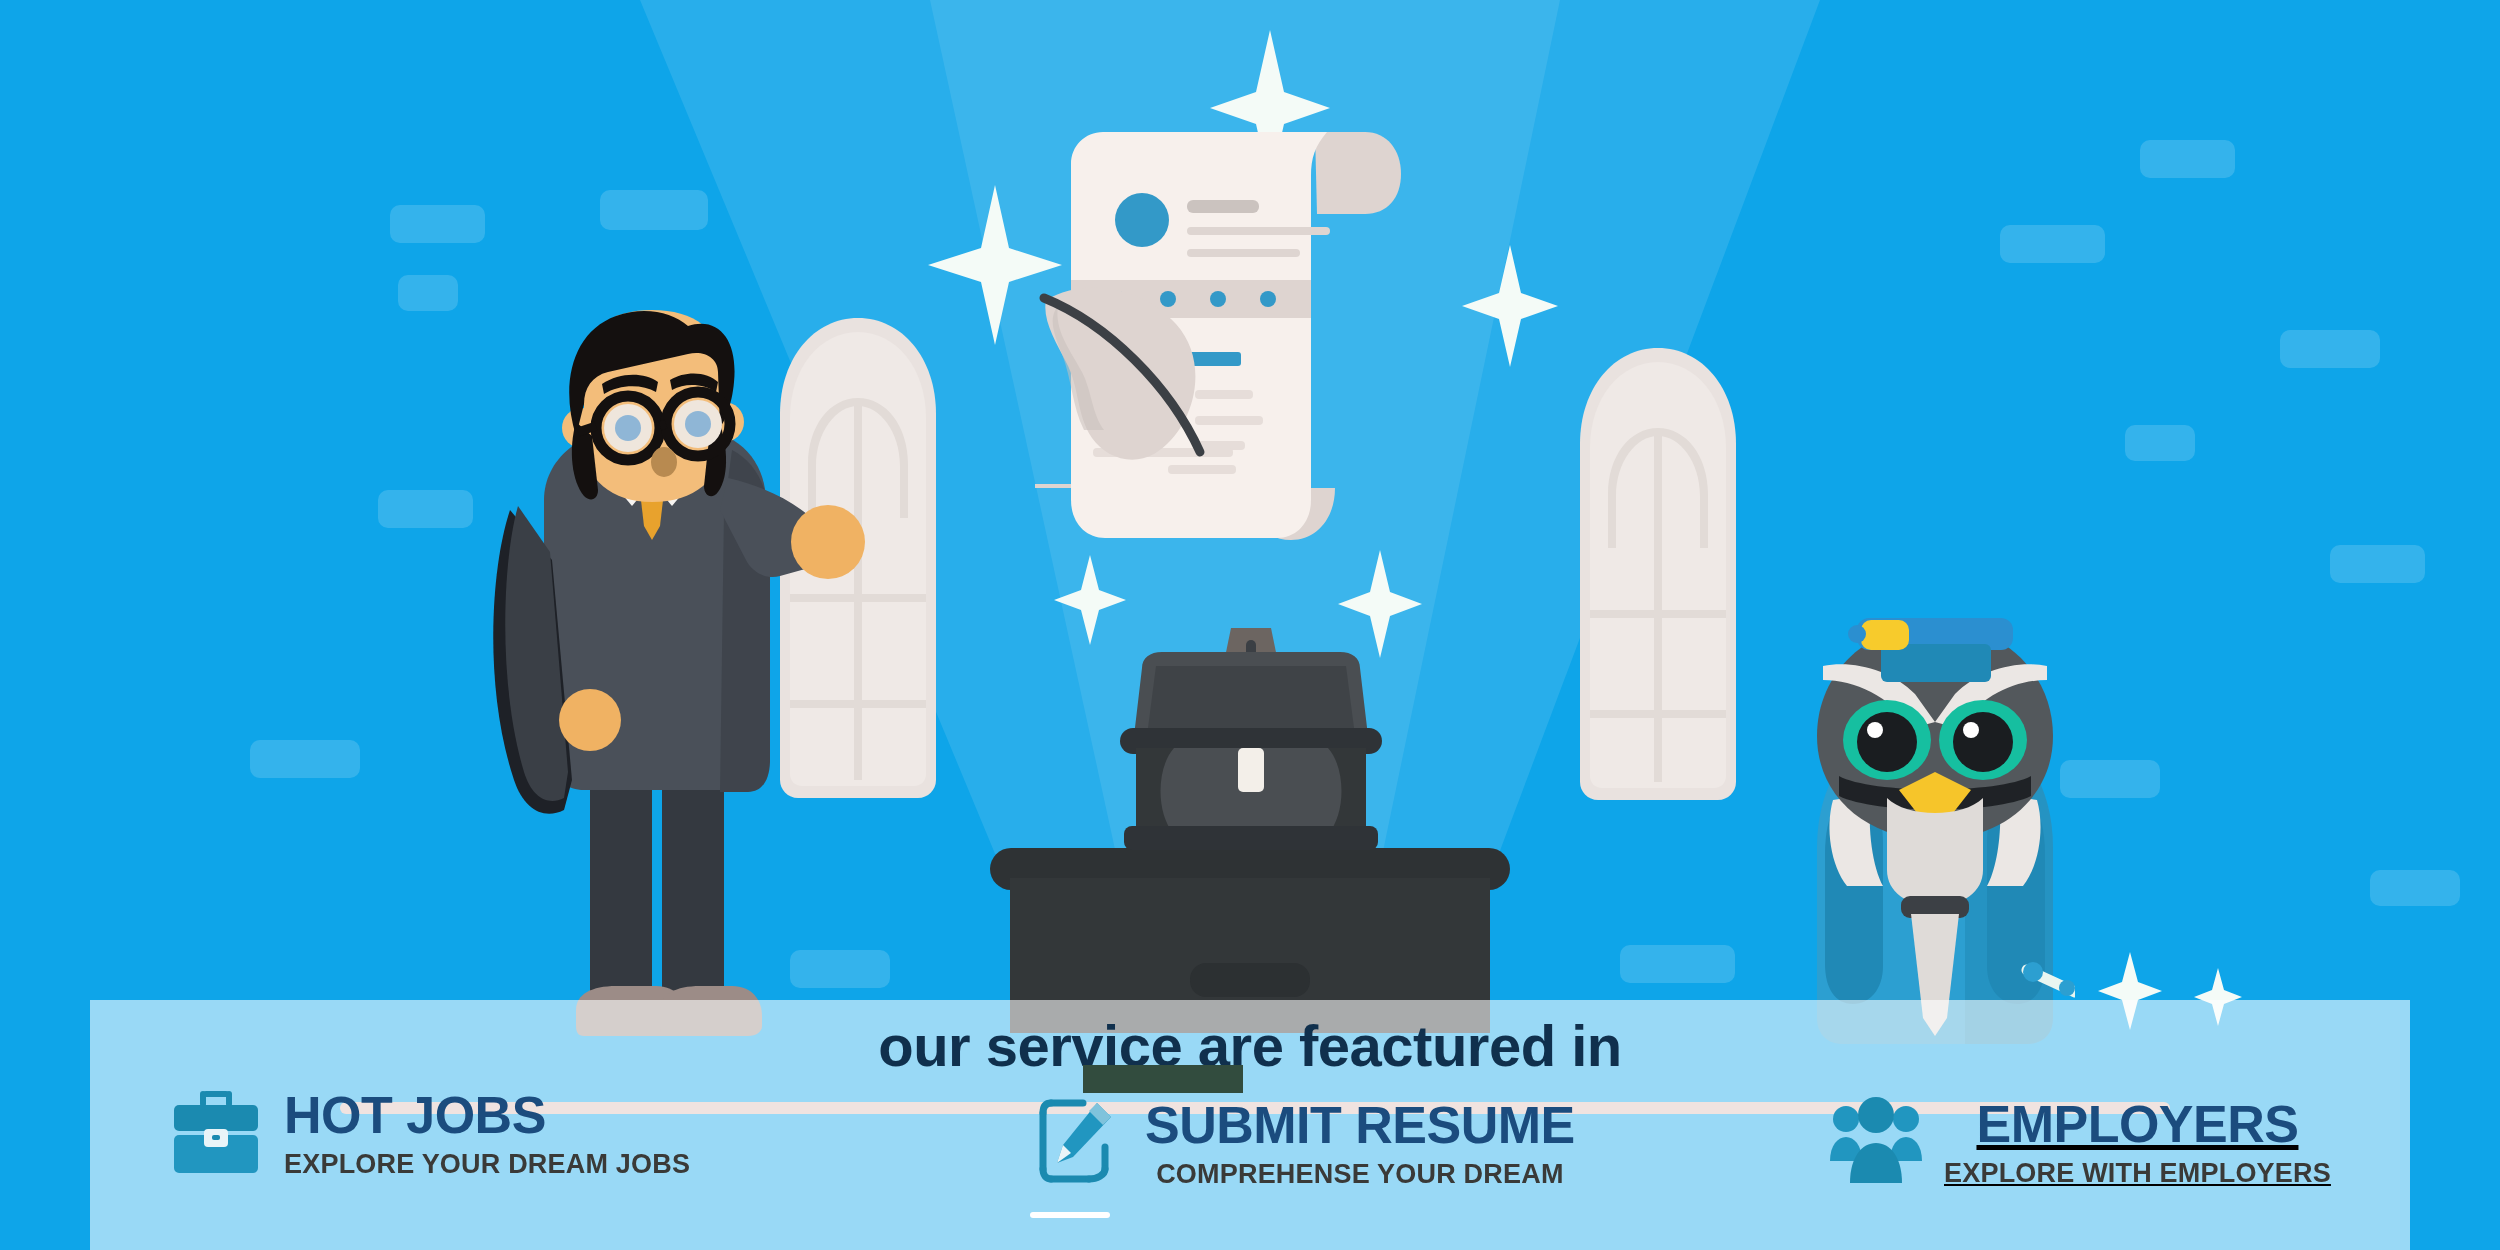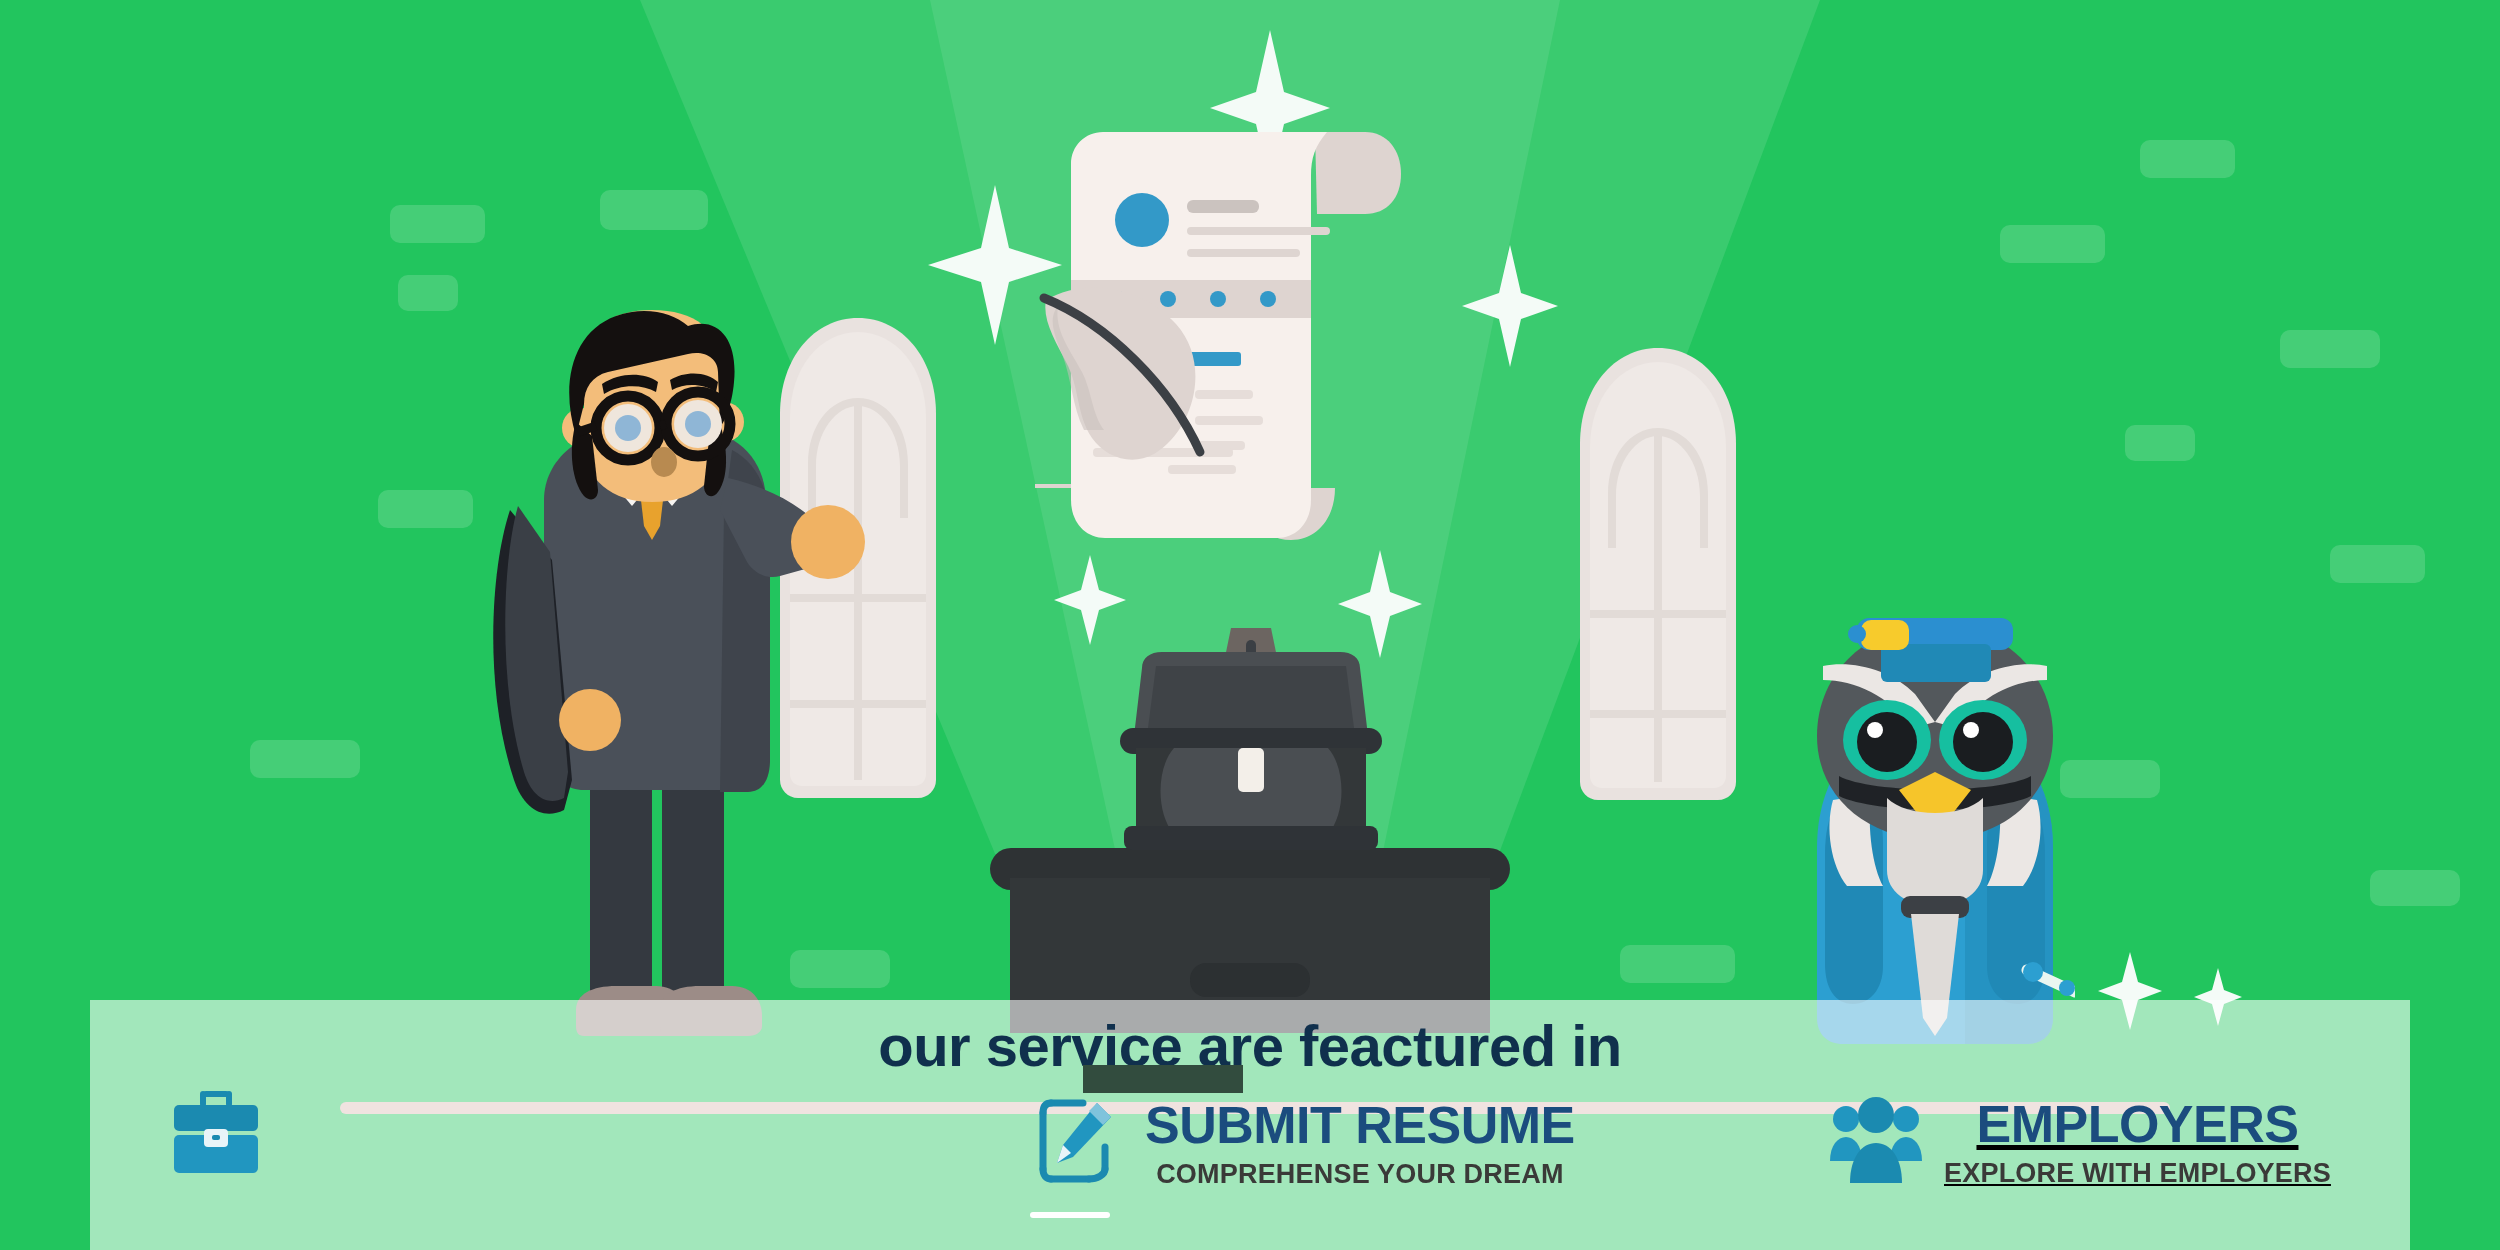--- a/index.html
+++ b/index.html
@@ -6,21 +6,21 @@
   html, body {
     width: 2500px; height: 1250px;
     overflow: hidden;
     font-family: "Liberation Sans", sans-serif;
     background: #57d1ae;
   }
   #stage {
     position: relative;
     width: 2500px; height: 1250px;
     overflow: hidden;
-    background: #22c55e;
+    background: #0ea5e9;
   }
   .layer { position: absolute; }
 
   
   .brick {
     position: absolute;
     background: rgba(255,255,255,0.16);
     border-radius: 10px;
   }
 
@@ -334,20 +334,24 @@
       <svg width="92" height="92" viewBox="0 0 92 92">
         <rect x="33" y="6" width="26" height="6" rx="3" fill="#1b8ab0"></rect>
         <rect x="30" y="6" width="6" height="16" rx="3" fill="#1b8ab0"></rect>
         <rect x="56" y="6" width="6" height="16" rx="3" fill="#1b8ab0"></rect>
         <rect x="4" y="20" width="84" height="26" rx="5" fill="#1b8ab0"></rect>
         <rect x="4" y="50" width="84" height="38" rx="5" fill="#2196c0"></rect>
         <rect x="34" y="44" width="24" height="18" rx="4" fill="#e9f4f8"></rect>
         <rect x="42" y="50" width="8" height="5" rx="2" fill="#1b8ab0"></rect>
       </svg>
     </div>
+    <div class="feature-text">
+      <div class="feature-title nowrap">HOT JOBS</div>
+      <div class="feature-sub nowrap">EXPLORE YOUR DREAM JOBS</div>
+    </div>
   </div>
 
   <div class="feature f2">
     <div class="feature-icon">
       <svg width="86" height="92" viewBox="0 0 86 92">
         <path d="M16 8 L48 8 M8 18 L8 74 M16 84 L54 84 M70 52 L70 74" stroke="#1b8ab0" stroke-width="7" fill="none" stroke-linecap="round"></path>
         <path d="M16 8 C11 8 8 11 8 18" stroke="#1b8ab0" stroke-width="7" fill="none" stroke-linecap="round"></path>
         <path d="M8 74 C8 80 11 84 16 84" stroke="#1b8ab0" stroke-width="7" fill="none" stroke-linecap="round"></path>
         <path d="M54 84 C62 84 70 80 70 74" stroke="#1b8ab0" stroke-width="7" fill="none" stroke-linecap="round"></path>
         <path d="M62 8 L76 22 L38 62 L22 68 L28 50 Z" fill="#2196c0"></path>

